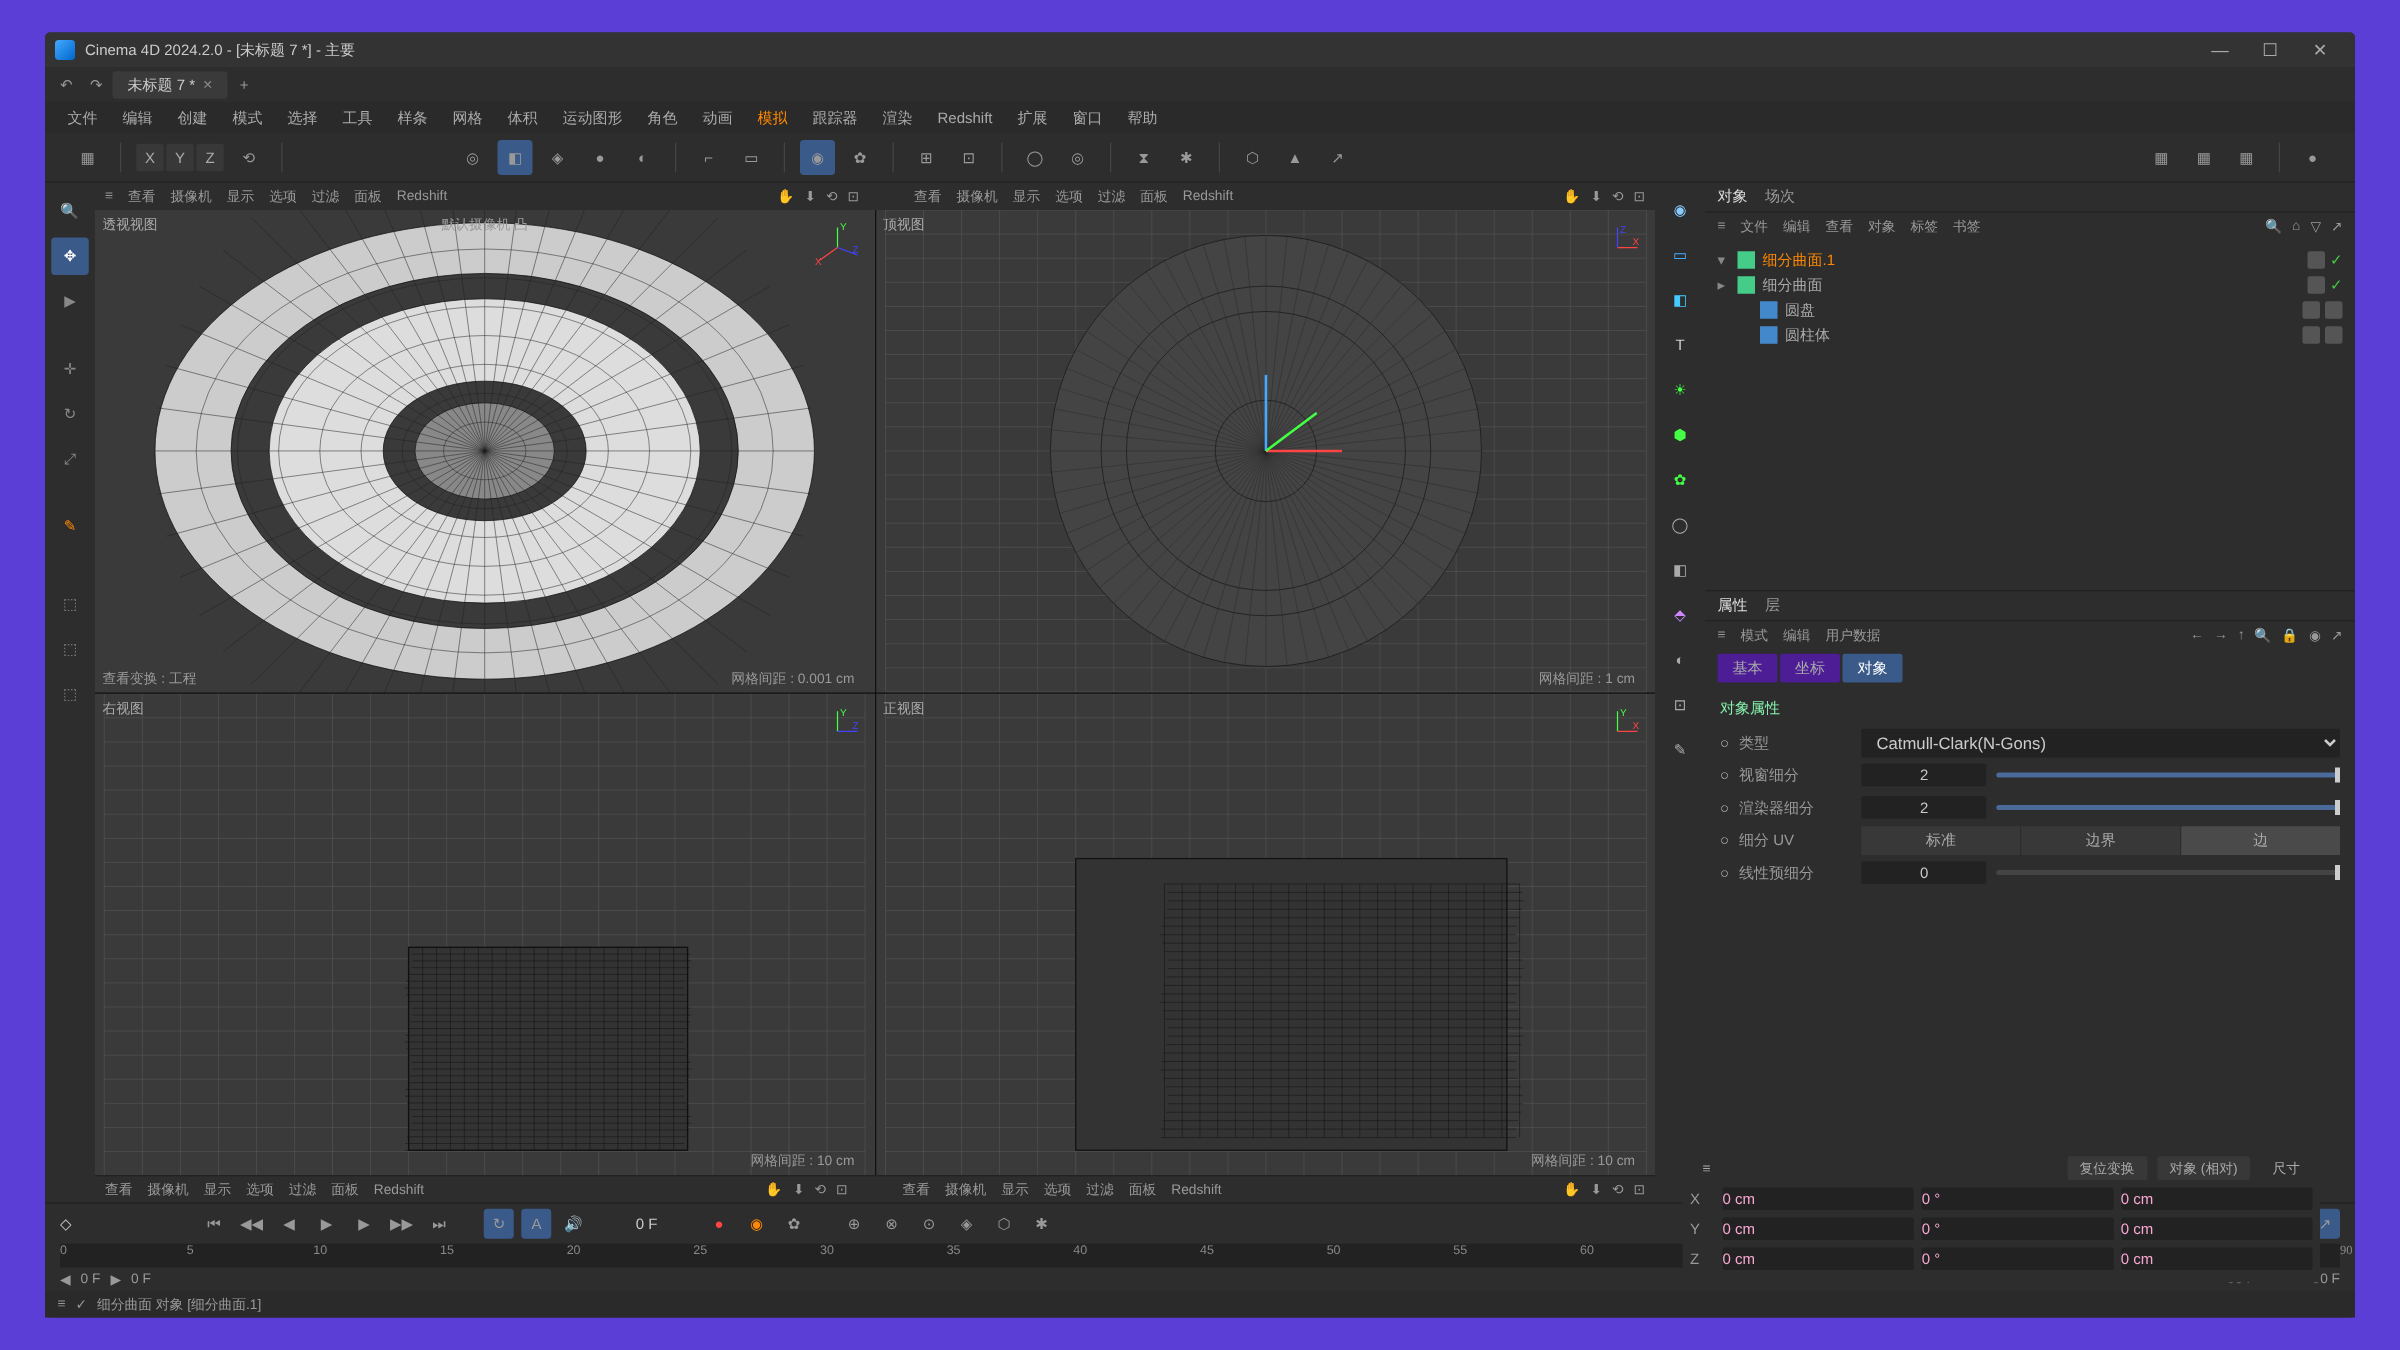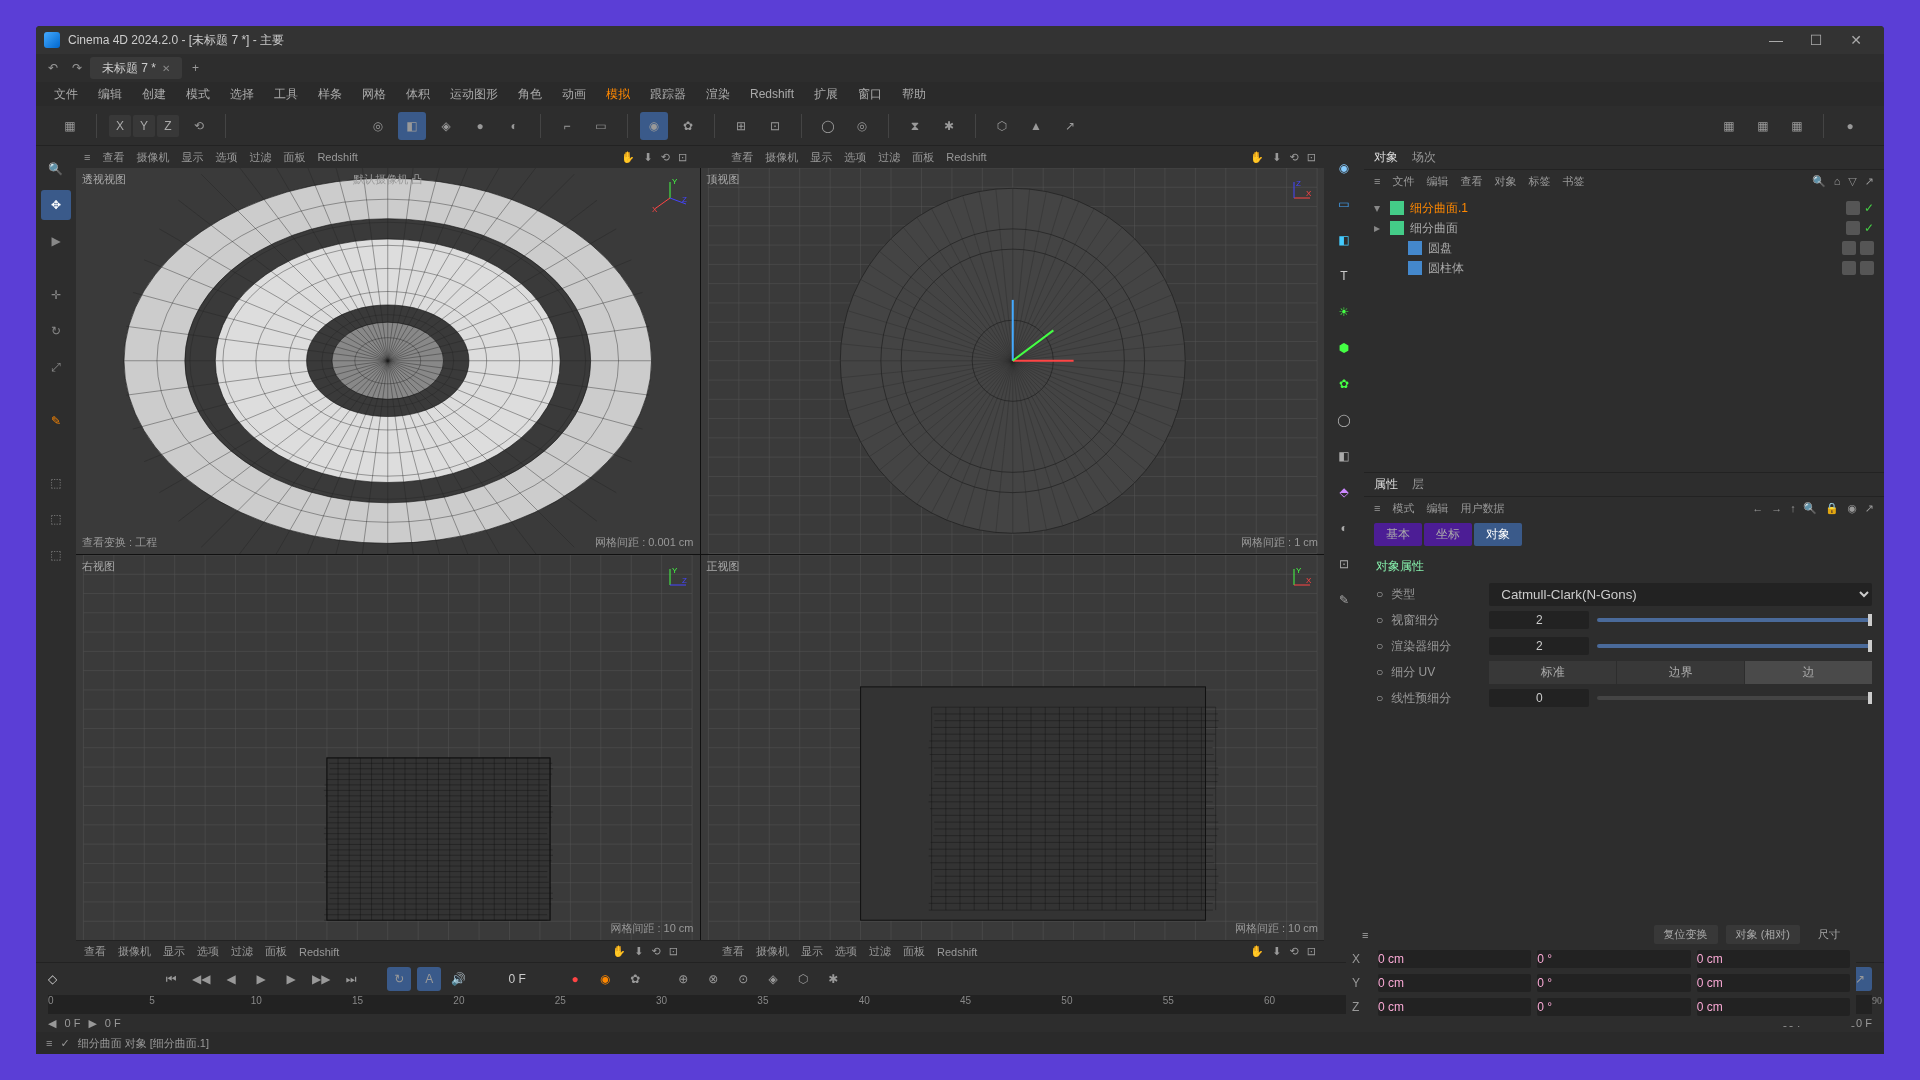--- a/index.html
+++ b/index.html
@@ -30,21 +30,21 @@
 .leftbar{width:40px;background:#2d2d2d;display:flex;flex-direction:column;align-items:center;padding-top:8px;gap:6px}
 .lbtn{width:30px;height:30px;display:flex;align-items:center;justify-content:center;color:#888;border-radius:3px}
 .lbtn.on{background:#3a5a8a;color:#fff}
 .viewarea{flex:1;display:flex;flex-direction:column;background:#222}
 .vmenu{height:22px;background:#2d2d2d;display:flex;align-items:center;padding:0 8px;gap:12px;color:#999;font-size:11px}
 .vmenu .right{margin-left:auto;display:flex;gap:8px}
 .quad{flex:1;display:grid;grid-template:1fr 1fr/1fr 1fr;gap:1px;background:#111}
 .vp{background:#3a3a3a;position:relative;overflow:hidden}
 .vp .label{position:absolute;left:6px;top:4px;color:#aaa;font-size:11px;z-index:2}
 .vp .cam{position:absolute;left:50%;top:4px;transform:translateX(-50%);color:#999;font-size:11px;z-index:2}
-.vp .grid{position:absolute;right:6px;bottom:4px;color:#999;font-size:11px;z-index:2}
+.vp .grid{position:absolute;right:16px;bottom:4px;color:#999;font-size:11px;z-index:2}
 .vp .axis{position:absolute;width:40px;height:40px;z-index:2}
 .vp svg{position:absolute;inset:0;width:100%;height:100%}
 .rightcol{width:40px;background:#2d2d2d;display:flex;flex-direction:column;align-items:center;padding-top:8px;gap:8px}
 .rbtn{width:28px;height:28px;display:flex;align-items:center;justify-content:center;border-radius:3px}
 .panels{width:520px;background:#2d2d2d;display:flex;flex-direction:column}
 .ptabs{height:24px;display:flex;align-items:center;padding:0 10px;gap:14px;border-bottom:1px solid #222}
 .ptabs span{color:#999}
 .ptabs .on{color:#ddd}
 .pmenu{height:22px;display:flex;align-items:center;padding:0 10px;gap:12px;color:#999;font-size:11px}
 .pmenu .ricons{margin-left:auto;display:flex;gap:8px}

